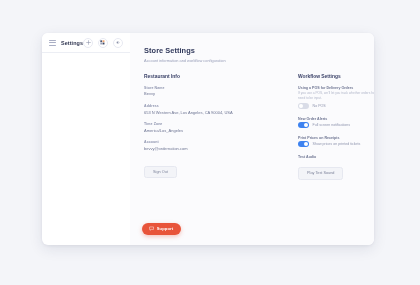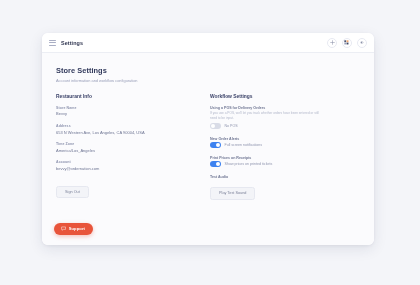--- a/index.html
+++ b/index.html
@@ -21,21 +21,21 @@
     left: 42px;
     top: 33px;
     width: 332px;
     height: 212px;
     background: #ffffff;
     border-radius: 6px;
     box-shadow: 0 4px 14px rgba(31, 41, 75, 0.10),
                 0 1px 3px rgba(31, 41, 75, 0.06);
     overflow: hidden;
     display: flex;
-    flex-direction: column;
+    flex-direction: row;
   }
 
   
   .titlebar {
     height: 20px;
     flex: 0 0 20px;
     background: #ffffff;
     border-bottom: 1px solid #eceef4;
     display: flex;
     align-items: center;

